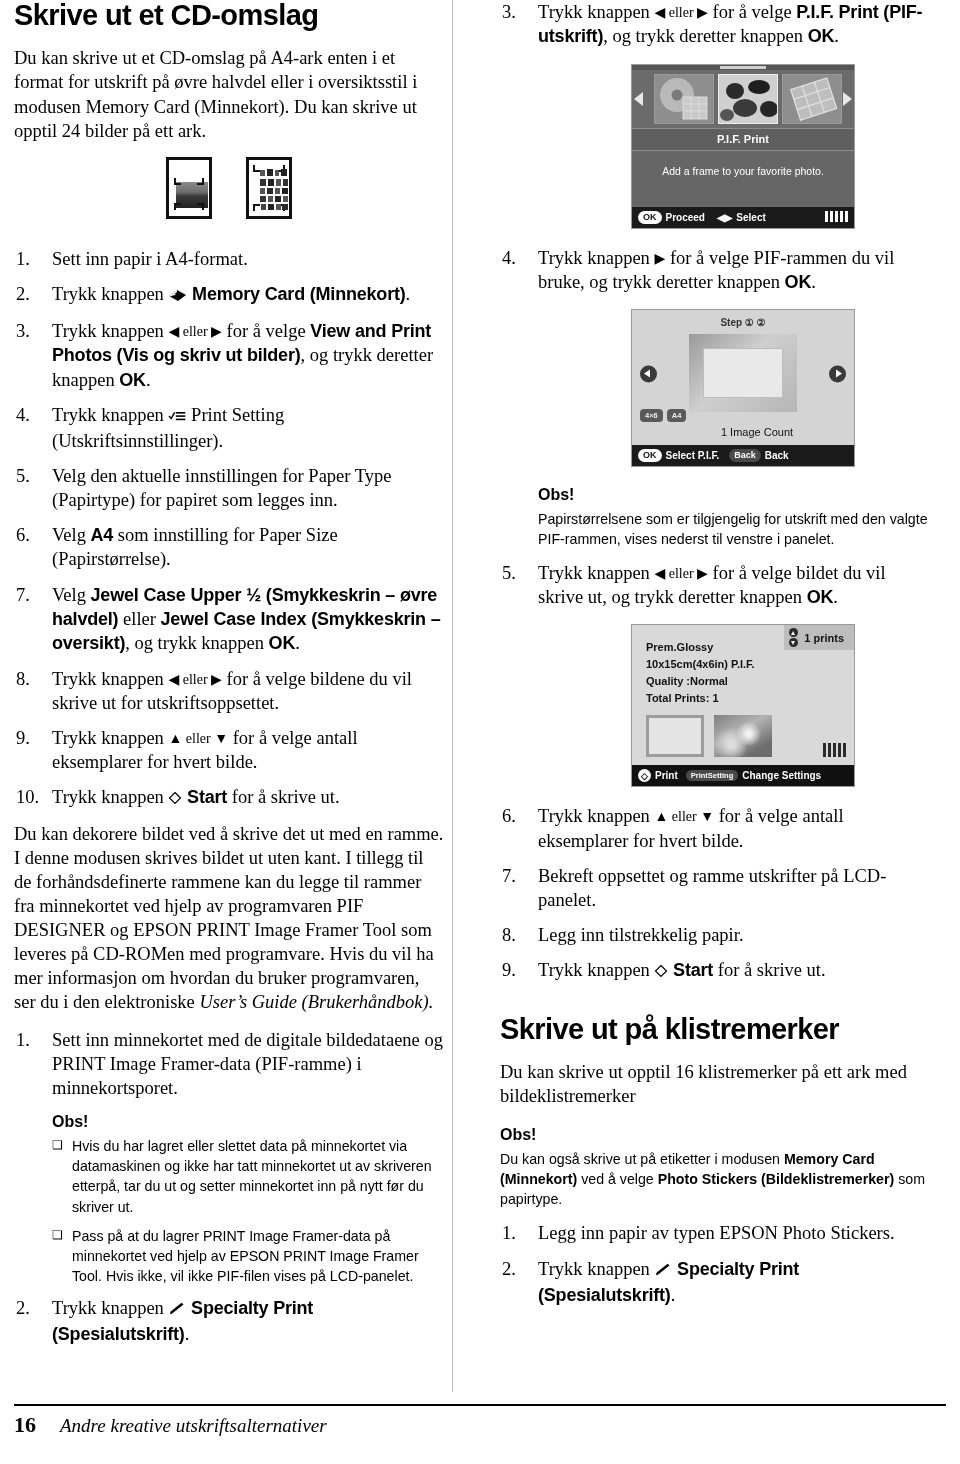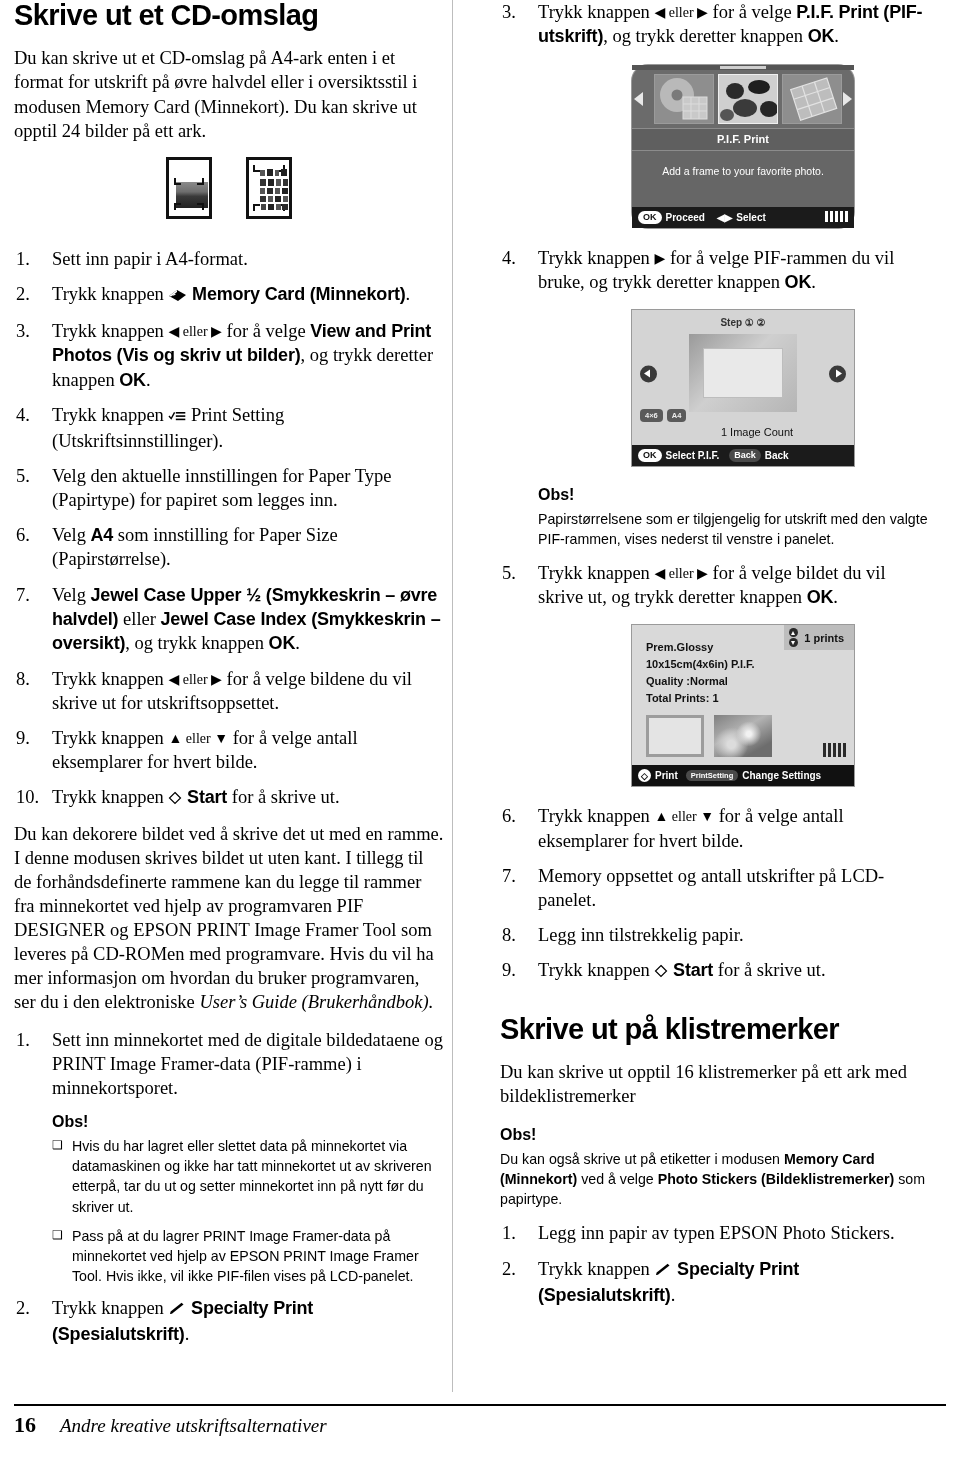--- a/index.html
+++ b/index.html
@@ -112,21 +112,21 @@
   
   .lcd {
     width: 222px;
     margin: 16px 0 18px 132px;
     background:#d8d8d8;
     font-family: "Liberation Sans", sans-serif;
     color:#111;
     position: relative;
     box-shadow: 0 0 0 1px #9a9a9a;
   }
-  .lcd1 { background:#6b6b6b;border-radius:16px; }
+  .lcd1 { background:#6b6b6b; }
   .lcd1 .topbar { height:5px; background:#555; position:relative; }
   .lcd1 .topbar .nub { position:absolute; left:50%; transform:translateX(-50%); top:1px; width:46px; height:3px; background:#cfcfcf;}
   .lcd1 .thumbrow {
     display:flex; gap:4px; padding:4px 12px; align-items:center;
     position:relative;
   }
   .lcd1 .tile {
     width:62px; height:50px; border:1px solid #9b9b9b;
     background:#8e8e8e; position:relative; overflow:hidden;
   }
@@ -534,21 +534,21 @@
       </div>
     </div>
 
     <div class="olist" style="margin-top:16px;">
       <div class="li">
         <span class="num">6.</span>
         <span class="txt"><span>Trykk knappen </span><span class="arrow">▲ eller ▼</span><span> for å velge antall eksemplarer for hvert bilde.</span></span>
       </div>
       <div class="li">
         <span class="num">7.</span>
-        <span class="txt">Memory oppsettet og antall utskrifter på LCD-panelet.</span>
+        <span class="txt">Bekreft oppsettet og ramme utskrifter på LCD-panelet.</span>
       </div>
       <div class="li">
         <span class="num">8.</span>
         <span class="txt">Legg inn tilstrekkelig papir.</span>
       </div>
       <div class="li">
         <span class="num">9.</span>
         <span class="txt"><span>Trykk knappen </span><span class="icon-inline"><svg width="14" height="14" viewBox="0 0 14 14">
                 <polygon points="7,1.5 12.5,7 7,12.5 1.5,7" fill="none" stroke="#000" stroke-width="1.2"></polygon>
               </svg></span> <b class="sans">Start</b><span> for å skrive ut.</span></span>

